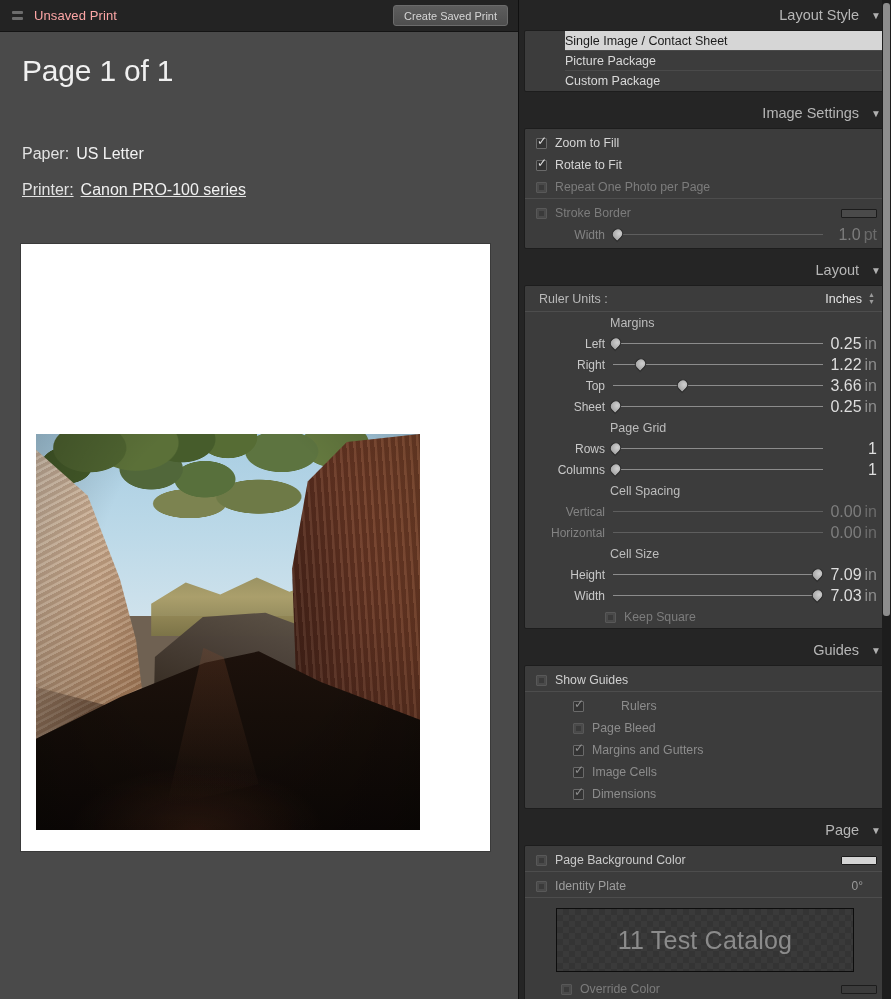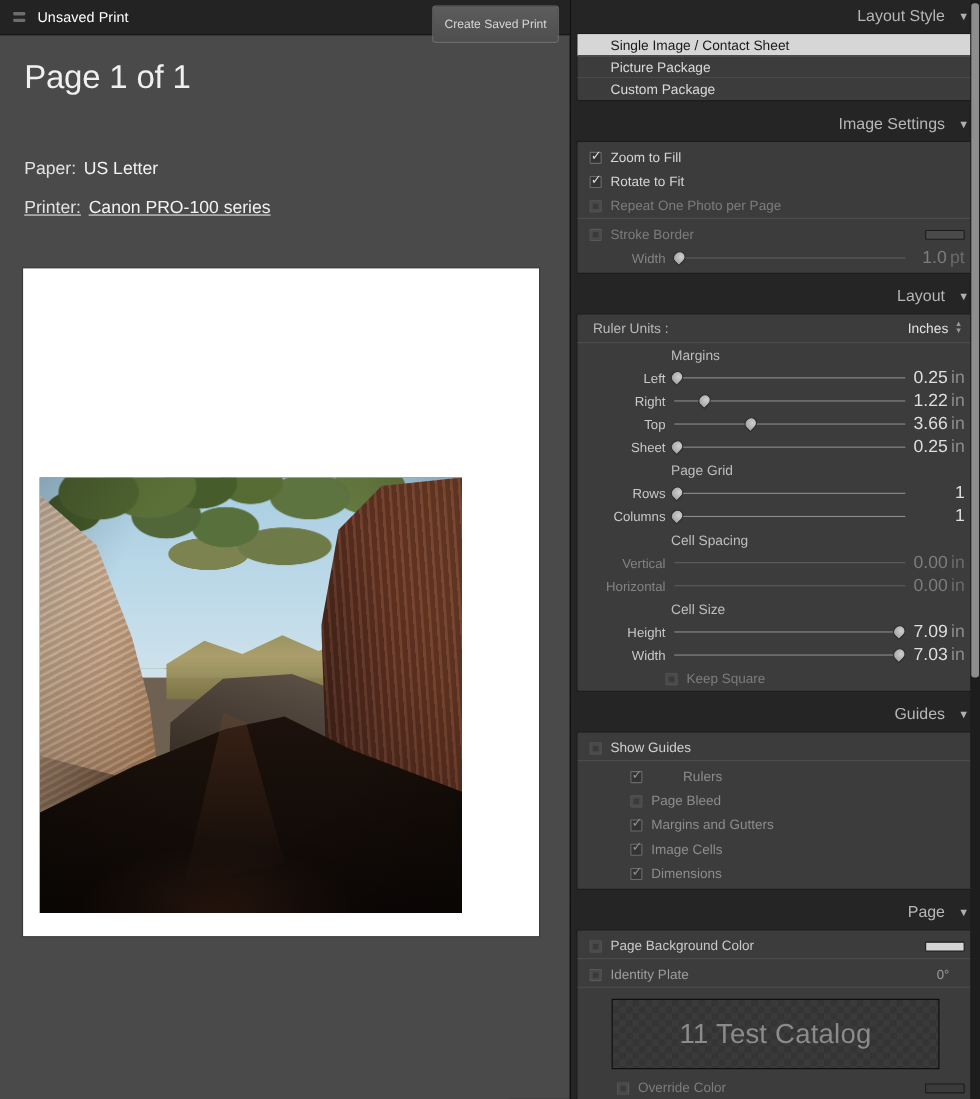--- a/index.html
+++ b/index.html
@@ -27,25 +27,25 @@
   }
   #filter-icon {
     width: 22px; height: 32px;
     display: flex; flex-direction: column;
     align-items: center; justify-content: center; gap: 3px;
     margin-left: 6px;
   }
   #filter-icon i { display:block; width: 11px; height: 3px; background: #6c6c6c; border-radius: 1px; }
   #filter-icon i.mid { width: 11px; }
   .topbar-title {
-    color: #ffffff; font-size: 13px; margin-left: 6px; letter-spacing: .1px; text-align: center;
+    color: #fca5a5; font-size: 13px; margin-left: 6px; letter-spacing: .1px; text-align: center;
   }
   #create-saved-print {
     position: absolute; right: 10px; top: 5px;
-    height: 34px; padding: 0 10px;
+    height: 21px; padding: 0 10px;
     background: linear-gradient(#5d5d5d, #4e4e4e);
     border: 1px solid #6b6b6b; border-radius: 3px;
     color: #d6d6d6; font-size: 11px;
     display: flex; align-items: center;
     cursor: pointer;
   }
 
   #preview-body { flex: 1; position: relative; }
 
   #page-heading {
@@ -165,24 +165,25 @@
   }
   .panel-header .tri { font-size: 10px; color: #b0b0b0; }
   .panel-body {
     margin: 0 5px 6px 5px;
     background: #3c3c3c;
     border: 1px solid #1d1d1d;
     border-radius: 2px;
   }
   .list-row {
     height: 20px; display: flex; align-items: center;
-    padding-left: 30px;
+    padding-left: 0;
     color: #d9d9d9; font-size: 12.5px;
     border-bottom: 1px solid #4a4a4a;
     cursor: pointer;
+    margin-left: 40px;
   }
   .list-row:last-child { border-bottom: none; }
   .list-row.selected { background: #d6d6d6; color: #1b1b1b; }
 
   .chk-row {
     height: 22px; display: flex; align-items: center; gap: 8px;
     padding-left: 11px; color: #d4d4d4; font-size: 12.3px;
     cursor: pointer;
   }
   .chk-row.dim { color: #7c7c7c; }

